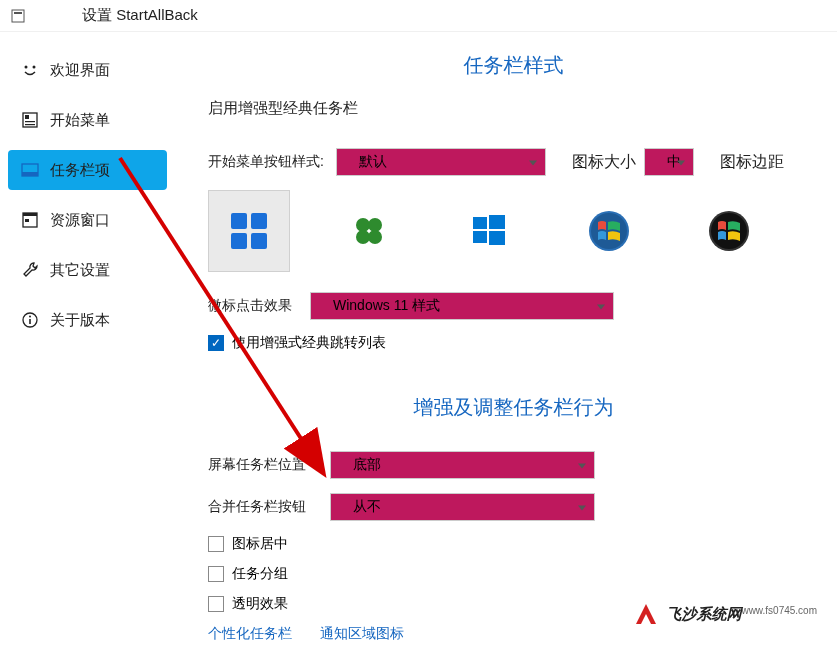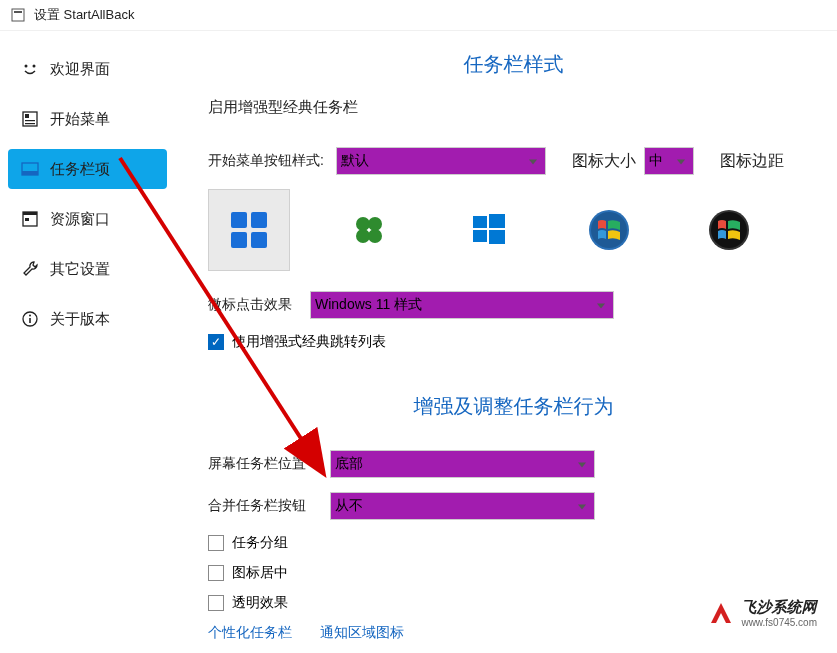--- a/index.html
+++ b/index.html
@@ -1,59 +1,59 @@
 <!DOCTYPE html>
 <html><head>
   <meta charset="utf-8">
   <style>
     * { margin: 0; padding: 0; box-sizing: border-box; font-family: "Microsoft YaHei", "Segoe UI", sans-serif; }
     body { width: 837px; height: 653px; background: #fff; overflow: hidden; position: relative; }
     
     .titlebar { display: flex; align-items: center; padding: 6px 10px; background: #fff; border-bottom: 1px solid #f0f0f0; }
     .titlebar-icon { width: 16px; height: 16px; margin-right: 8px; display: flex; align-items: center; justify-content: center; }
-    .titlebar-text { font-size: 13px; color: #222; }
+    .titlebar-text { font-size: 15px; color: #222; margin-left: 48px; }
     
     .layout { display: flex; height: calc(100% - 30px); }
     
     .sidebar { width: 175px; padding: 18px 0; background: #fff; }
     .sidebar-item { display: flex; align-items: center; padding: 10px 20px; cursor: pointer; font-size: 15px; color: #222; margin-bottom: 10px; }
     .sidebar-item.active { background: #0ea5e9; border-radius: 4px; margin-left: 8px; margin-right: 8px; padding-left: 12px; padding-right: 12px; }
     .sidebar-item .icon { width: 20px; height: 20px; margin-right: 10px; display: flex; align-items: center; justify-content: center; }
     
     .content { flex: 1; padding: 20px 0 20px 15px; overflow-y: auto; }
     .section-title { font-size: 20px; color: #1566c0; margin-bottom: 20px; font-weight: 400; text-align: center; }
     
     .desc-text { font-size: 15px; color: #222; margin-bottom: 30px; margin-left: 18px; }
     
     .row { display: flex; align-items: center; margin-bottom: 14px; margin-left: 18px; }
     .label { font-size: 14px; color: #222; margin-right: 12px; min-width: 110px; }
     .label-sm { font-size: 16px; color: #222; margin-right: 8px; }
     
-    .select { border: 1px solid #ccc; background: #a21caf; padding: 4px 24px 4px 4px; font-size: 14px; position: relative; cursor: pointer; display: inline-flex; align-items: center; }
+    .select { border: 1px solid #ccc; background: #be185d; padding: 4px 24px 4px 22px; font-size: 14px; position: relative; cursor: pointer; display: inline-flex; align-items: center; }
     .select::after { content: ''; position: absolute; right: 8px; top: 50%; transform: translateY(-30%); border-left: 4px solid transparent; border-right: 4px solid transparent; border-top: 5px solid #555; }
     .select-wide { width: 210px; }
     .select-med { width: 265px; }
     .select-sm { width: 50px; }
     .select-pick { width: 304px; }
     
     .icon-row { display: flex; gap: 38px; margin-left: 18px; margin-bottom: 20px; align-items: center; }
     .icon-choice { width: 82px; height: 82px; display: flex; align-items: center; justify-content: center; cursor: pointer; }
     .icon-choice.selected { background: #eaeaea; border: 1px solid #d0d0d0; }
     
     .checkbox-row { display: flex; align-items: center; margin-left: 18px; margin-bottom: 12px; font-size: 14px; }
     .checkbox { width: 16px; height: 16px; border: 1px solid #888; margin-right: 8px; display: inline-flex; align-items: center; justify-content: center; background: #fff; }
     .checkbox.checked { background: #0067c0; border-color: #0067c0; }
     .checkbox.checked::after { content: '✓'; color: #fff; font-size: 12px; line-height: 1; }
     
     .links-row { display: flex; gap: 28px; margin-left: 18px; margin-top: 10px; }
     .link { color: #1566c0; font-size: 14px; cursor: pointer; }
     
     .watermark { position: absolute; right: 20px; bottom: 25px; display: flex; align-items: center; }
     .watermark-icon { width: 28px; height: 28px; margin-right: 6px; }
-    .watermark-text { display: flex; flex-direction: column; }
+    .watermark-text { display: flex; flex-direction: row; }
     .watermark-title { font-size: 15px; font-weight: bold; font-style: italic; color: #222; }
     .watermark-url { font-size: 10px; color: #666; text-align: right; }
     
     .arrow-overlay { position: absolute; pointer-events: none; z-index: 100; }
     
     .spacer-30 { height: 30px; }
     .spacer-10 { height: 10px; }
   </style>
 </head>
 <body>
@@ -219,25 +219,25 @@
     </div>
     <div class="row">
       <span class="label">合并任务栏按钮</span>
       <span class="select select-med">
           <span>从不</span>
         </span>
     </div>
 
     <div class="checkbox-row">
       <span class="checkbox"></span>
+      <span>图标居中</span>
+    </div>
+    <div class="checkbox-row">
+      <span class="checkbox"></span>
       <span>任务分组</span>
-    </div>
-    <div class="checkbox-row">
-      <span class="checkbox"></span>
-      <span>图标居中</span>
     </div>
     <div class="checkbox-row">
       <span class="checkbox"></span>
       <span>透明效果</span>
     </div>
 
     <div class="links-row">
       <span class="link">个性化任务栏</span>
       <span class="link">通知区域图标</span>
     </div>

